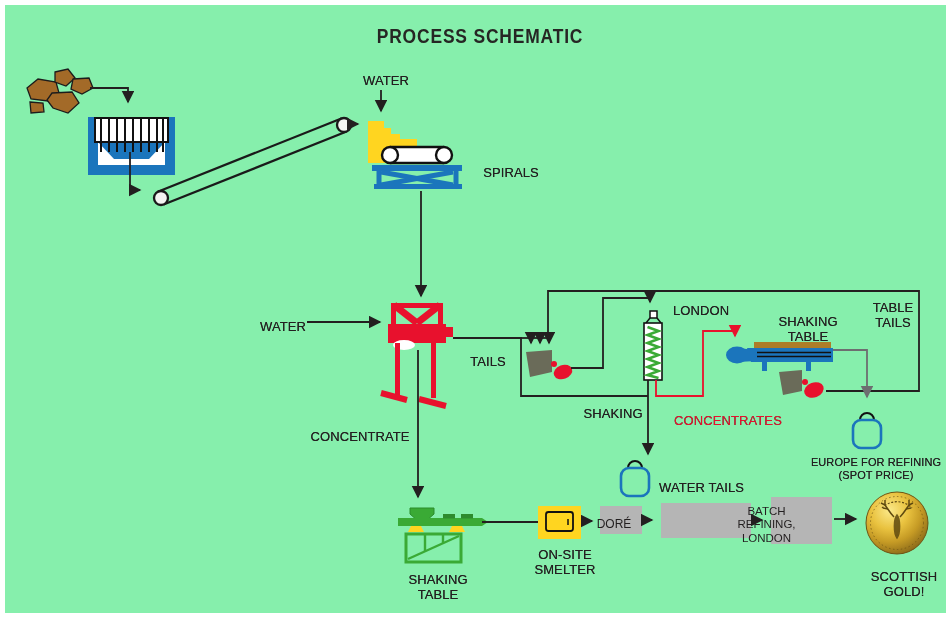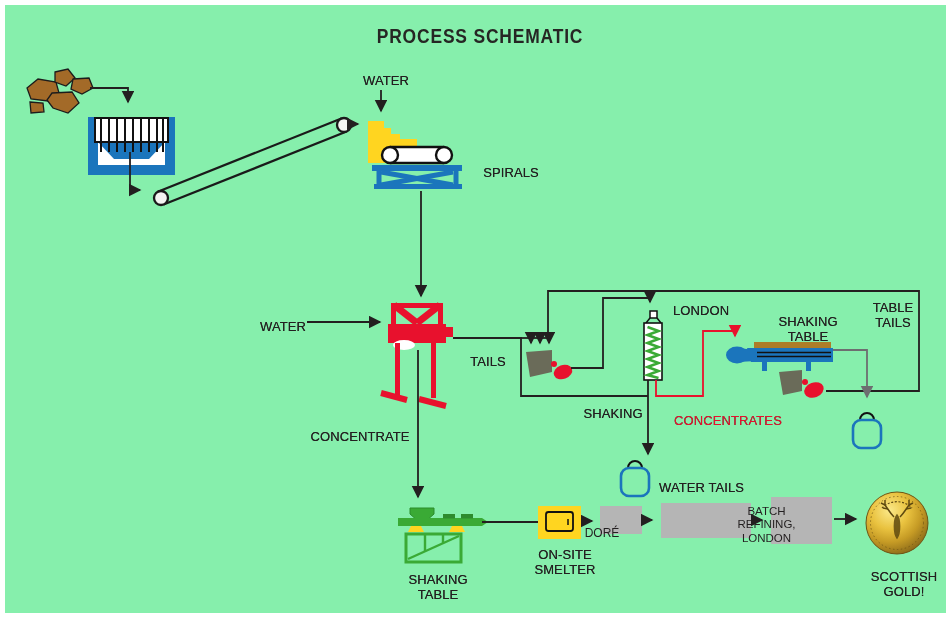--- a/index.html
+++ b/index.html
@@ -224,25 +224,27 @@
 <div class="lbl" style="left:443px;top:349px;width:80px;">TAILS</div>
 <div class="lbl left" style="left:668px;top:298px;width:80px;">LONDON</div>
 <div class="lbl" style="left:763px;top:309px;width:80px;">SHAKING
 TABLE</div>
 <div class="lbl" style="left:848px;top:295px;width:80px;">TABLE
 TAILS</div>
 <div class="lbl" style="left:568px;top:401px;width:80px;">SHAKING</div>
 <div class="lbl red" style="left:663px;top:400px;width:120px;margin-top:8px;">CONCENTRATES</div>
 <div class="lbl" style="left:301px;top:424px;width:108px;">CONCENTRATE</div>
 <div class="lbl left" style="left:654px;top:475px;width:95px;">WATER TAILS</div>
+<div class="lbl small" style="left:801px;top:451px;width:140px;">EUROPE FOR REFINING
+(SPOT PRICE)</div>
 <div class="lbl" style="left:393px;top:567px;width:80px;">SHAKING
 TABLE</div>
 <div class="lbl" style="left:520px;top:542px;width:80px;">ON-SITE
 SMELTER</div>
-<div class="lbl boxtxt" style="left:576px;top:513px;width:42px;font-size:12px;margin-top:9px;">DORÉ</div>
+<div class="lbl boxtxt" style="left:588px;top:513px;width:42px;font-size:12px;">DORÉ</div>
 <div class="lbl boxtxt" style="left:731px;top:500px;width:61px;">BATCH
 REFINING,
 LONDON</div>
 <div class="lbl" style="left:857px;top:564px;width:84px;">SCOTTISH
 GOLD!</div>
 
 </div>
 </div>
 
 </body></html>

